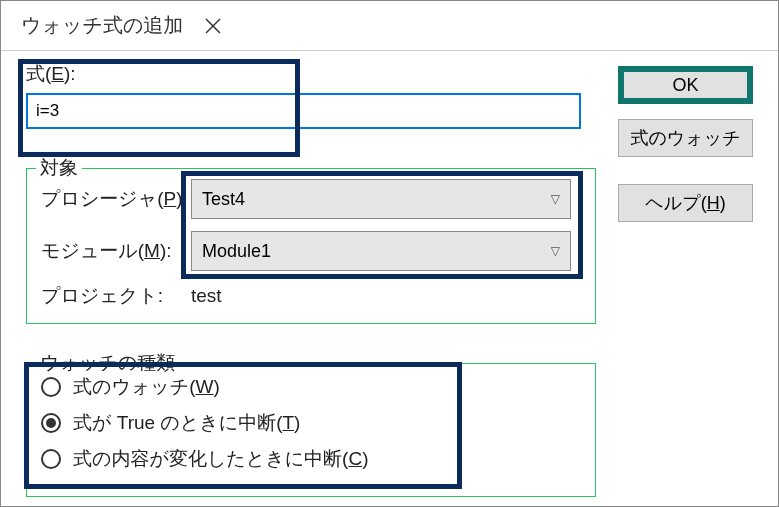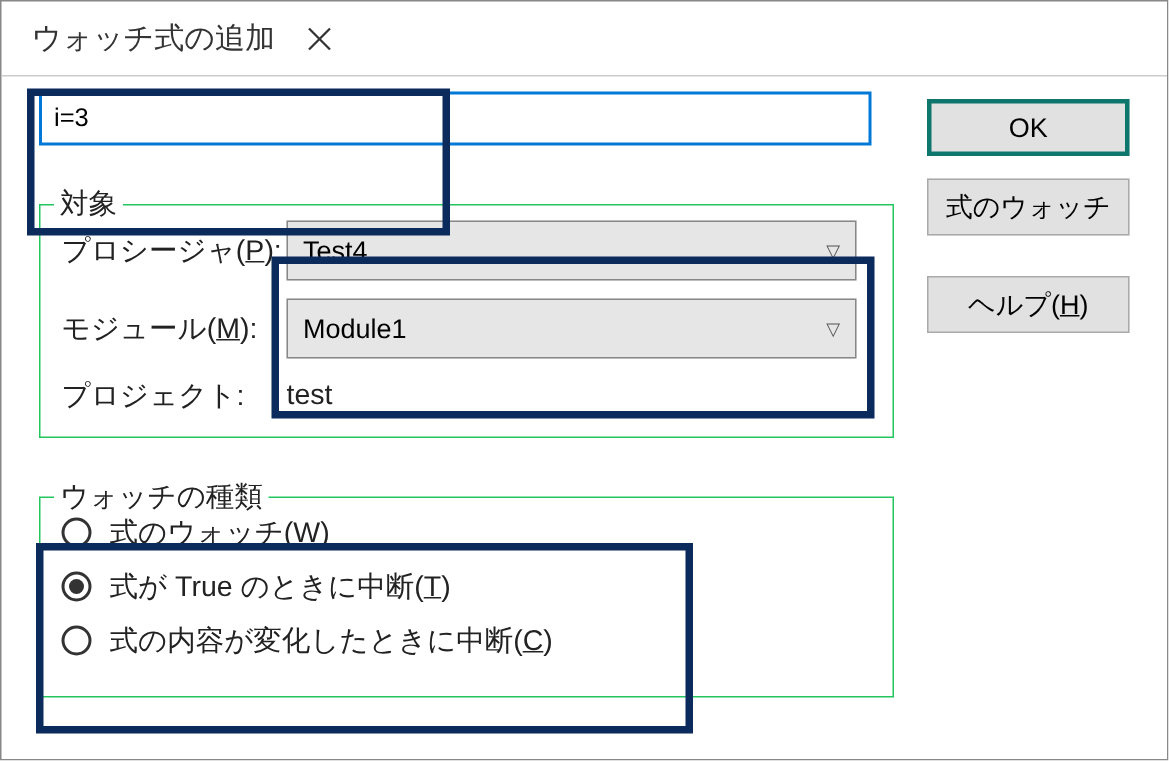--- a/index.html
+++ b/index.html
@@ -65,21 +65,21 @@
     height: 38px;
     background: #e1e1e1;
     border: 1px solid #aaa;
     display: flex;
     align-items: center;
     justify-content: center;
     font-size: 18px;
     cursor: pointer;
   }
   .btn.primary {
-    border: 3px solid #0f766e;
+    border: 6px solid #0f766e;
   }
   .field-label {
     font-size: 19px;
     color: #222;
     margin-bottom: 6px;
   }
   .underline { text-decoration: underline; }
   .text-input {
     width: 555px;
     height: 36px;
@@ -184,20 +184,23 @@
         <line x1="1" y1="1" x2="15" y2="15" stroke="#333" stroke-width="1.5"></line>
         <line x1="15" y1="1" x2="1" y2="15" stroke="#333" stroke-width="1.5"></line>
       </svg>
     </div>
   </div>
 
   <div class="content">
 
     <div class="main-area">
 
+      <div class="field-label">
+        <span>式(</span><span class="underline">E</span><span>):</span>
+      </div>
       <div style="position:relative;">
         <input type="text" class="text-input" value="i=3" style="">
       </div>
 
       <div style="margin-top:14px;">
         <span class="fieldset-label">対象</span>
         <div class="fieldset">
 
           <div class="row">
             <div class="row-label">

